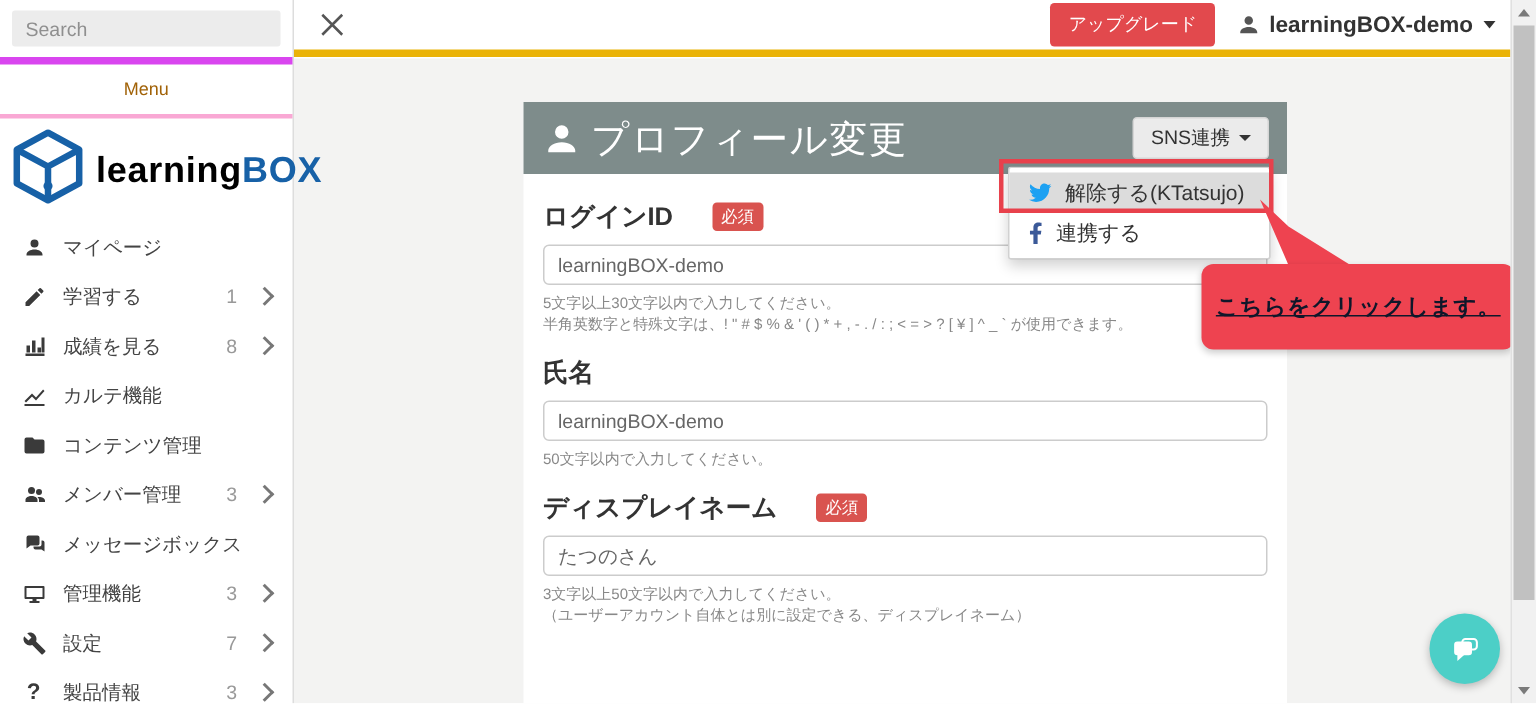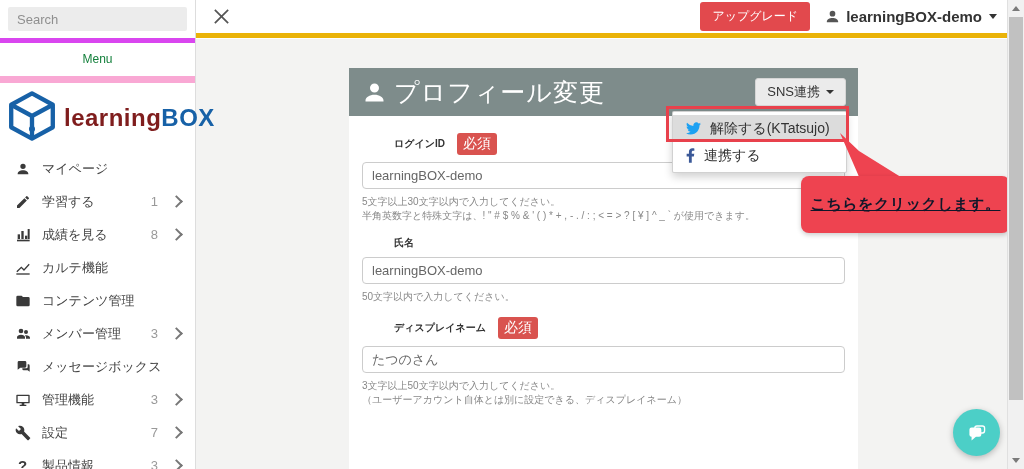--- a/index.html
+++ b/index.html
@@ -7,25 +7,25 @@
        font-family:"Liberation Sans","DejaVu Sans",sans-serif;background:#fff;}
 
   
   .sidebar{position:absolute;left:0;top:0;width:196px;height:469px;background:#fff;
            border-right:1px solid #ddd;box-sizing:border-box;z-index:2;}
   .search-wrap{padding:7px 8px;border-bottom:5px solid #d946ef;}
   .search-input{width:100%;box-sizing:border-box;height:24px;background:#ececec;border:none;
                 border-radius:2px;padding:0 9px;font-size:13px;color:#555;outline:none;
                 font-family:inherit;}
   .search-input::placeholder{color:#8f8f8f;}
-  .menu-label{height:33px;line-height:33px;text-align:center;font-size:12px;color:#15803d;
-              border-bottom:7px solid #f9a8d4;}
+  .menu-label{height:33px;line-height:33px;text-align:center;font-size:12px;color:#a16207;
+              border-bottom:3px solid #f9a8d4;}
   .logo{height:69px;display:flex;align-items:center;padding:0 6px;cursor:pointer;}
   .logo-text{margin-left:6px;font-size:24px;font-weight:bold;letter-spacing:.5px;white-space:nowrap;}
-  .logo-learning{color:#7f1d1d;}
+  .logo-learning{color:#000000;}
   .logo-box{color:#1761a7;}
   .nav{display:flex;flex-direction:column;}
   .side-item{height:33px;display:flex;align-items:center;padding:0 14px;cursor:pointer;}
   .si-icon{width:17px;height:17px;color:#3a3a3a;flex:0 0 17px;display:flex;align-items:center;
            justify-content:center;}
   .si-icon svg{width:16px;height:16px;}
   .si-q{font-size:15px;font-weight:bold;color:#3a3a3a;}
   .si-label{margin-left:11px;font-size:13px;color:#444;}
   .si-badge{margin-left:auto;font-size:13px;color:#999;}
   .chev{width:7px;height:7px;border-top:2px solid #777;border-right:2px solid #777;
@@ -53,23 +53,23 @@
   .panel-header svg{width:27px;height:27px;color:#fff;}
   .panel-title{color:#fff;font-size:25px;letter-spacing:1px;margin-left:6px;font-weight:400;}
   .sns-btn{margin-left:auto;background:#ebebeb;border:1px solid #d5d5d5;border-radius:3px;
            color:#333;font-size:13px;padding:4px 11px;display:flex;align-items:center;gap:6px;
            cursor:pointer;font-family:inherit;}
   .sns-caret{width:0;height:0;border-left:4px solid transparent;border-right:4px solid transparent;
              border-top:4px solid #333;}
   .panel-body{padding:17px 13px;}
   .fgroup{margin-bottom:14px;}
   .flabel-row{display:flex;align-items:center;margin-bottom:7px;}
-  .flabel{font-size:10px;font-weight:bold;color:#333;margin-left:32px;}
-  .req-badge{background:#d9534f;color:#fff;font-size:14px;padding:2px 6px;border-radius:3px;
-             margin-left:12px;}
+  .flabel{font-size:17px;font-weight:bold;color:#333;}
+  .req-badge{background:#d9534f;color:#fff;font-size:11px;padding:2px 6px;border-radius:3px;
+             margin-left:26px;}
   .finput{width:100%;box-sizing:border-box;height:27px;border:1px solid #ccc;border-radius:4px;
           padding:0 9px;font-size:13px;color:#666;background:#fff;font-family:inherit;}
   .fhelp{font-size:10px;color:#888;margin-top:6px;line-height:1.3;}
   .fhelp + .fhelp{margin-top:1px;}
 
   
   .sns-dropdown{position:absolute;left:672px;top:111px;width:173px;background:#fff;
                 border:1px solid rgba(0,0,0,.18);border-radius:2px;padding:3px 0;
                 box-shadow:0 4px 9px rgba(0,0,0,.18);z-index:5;}
   .dd-item{height:27px;display:flex;align-items:center;gap:9px;padding:0 13px;font-size:14px;

